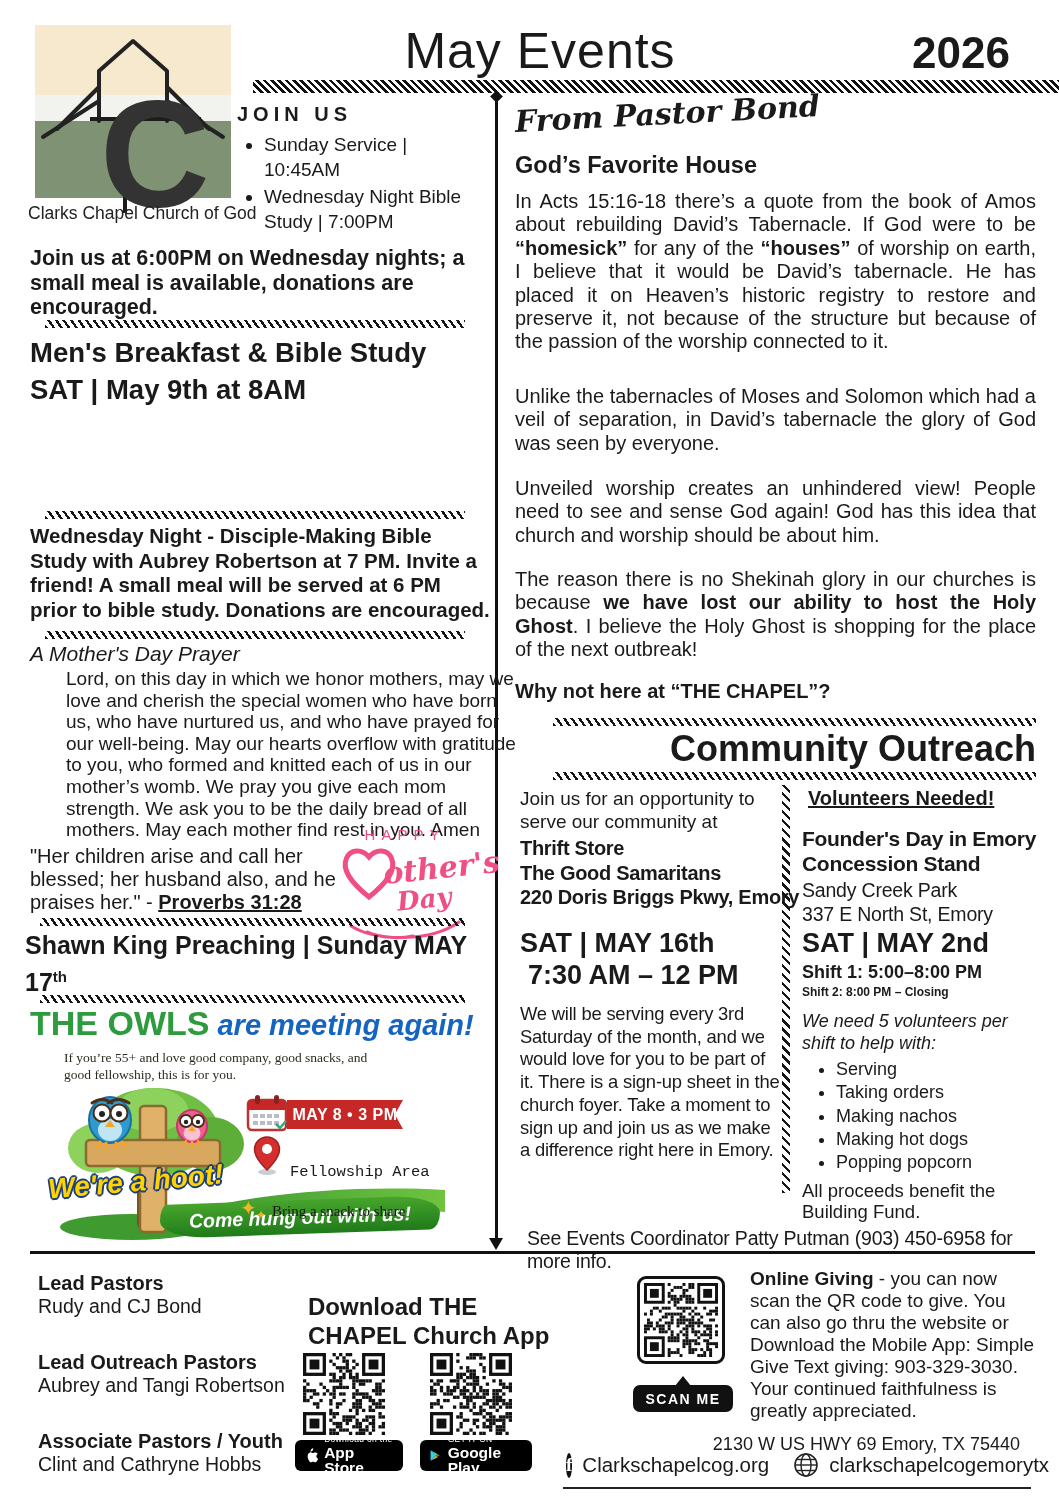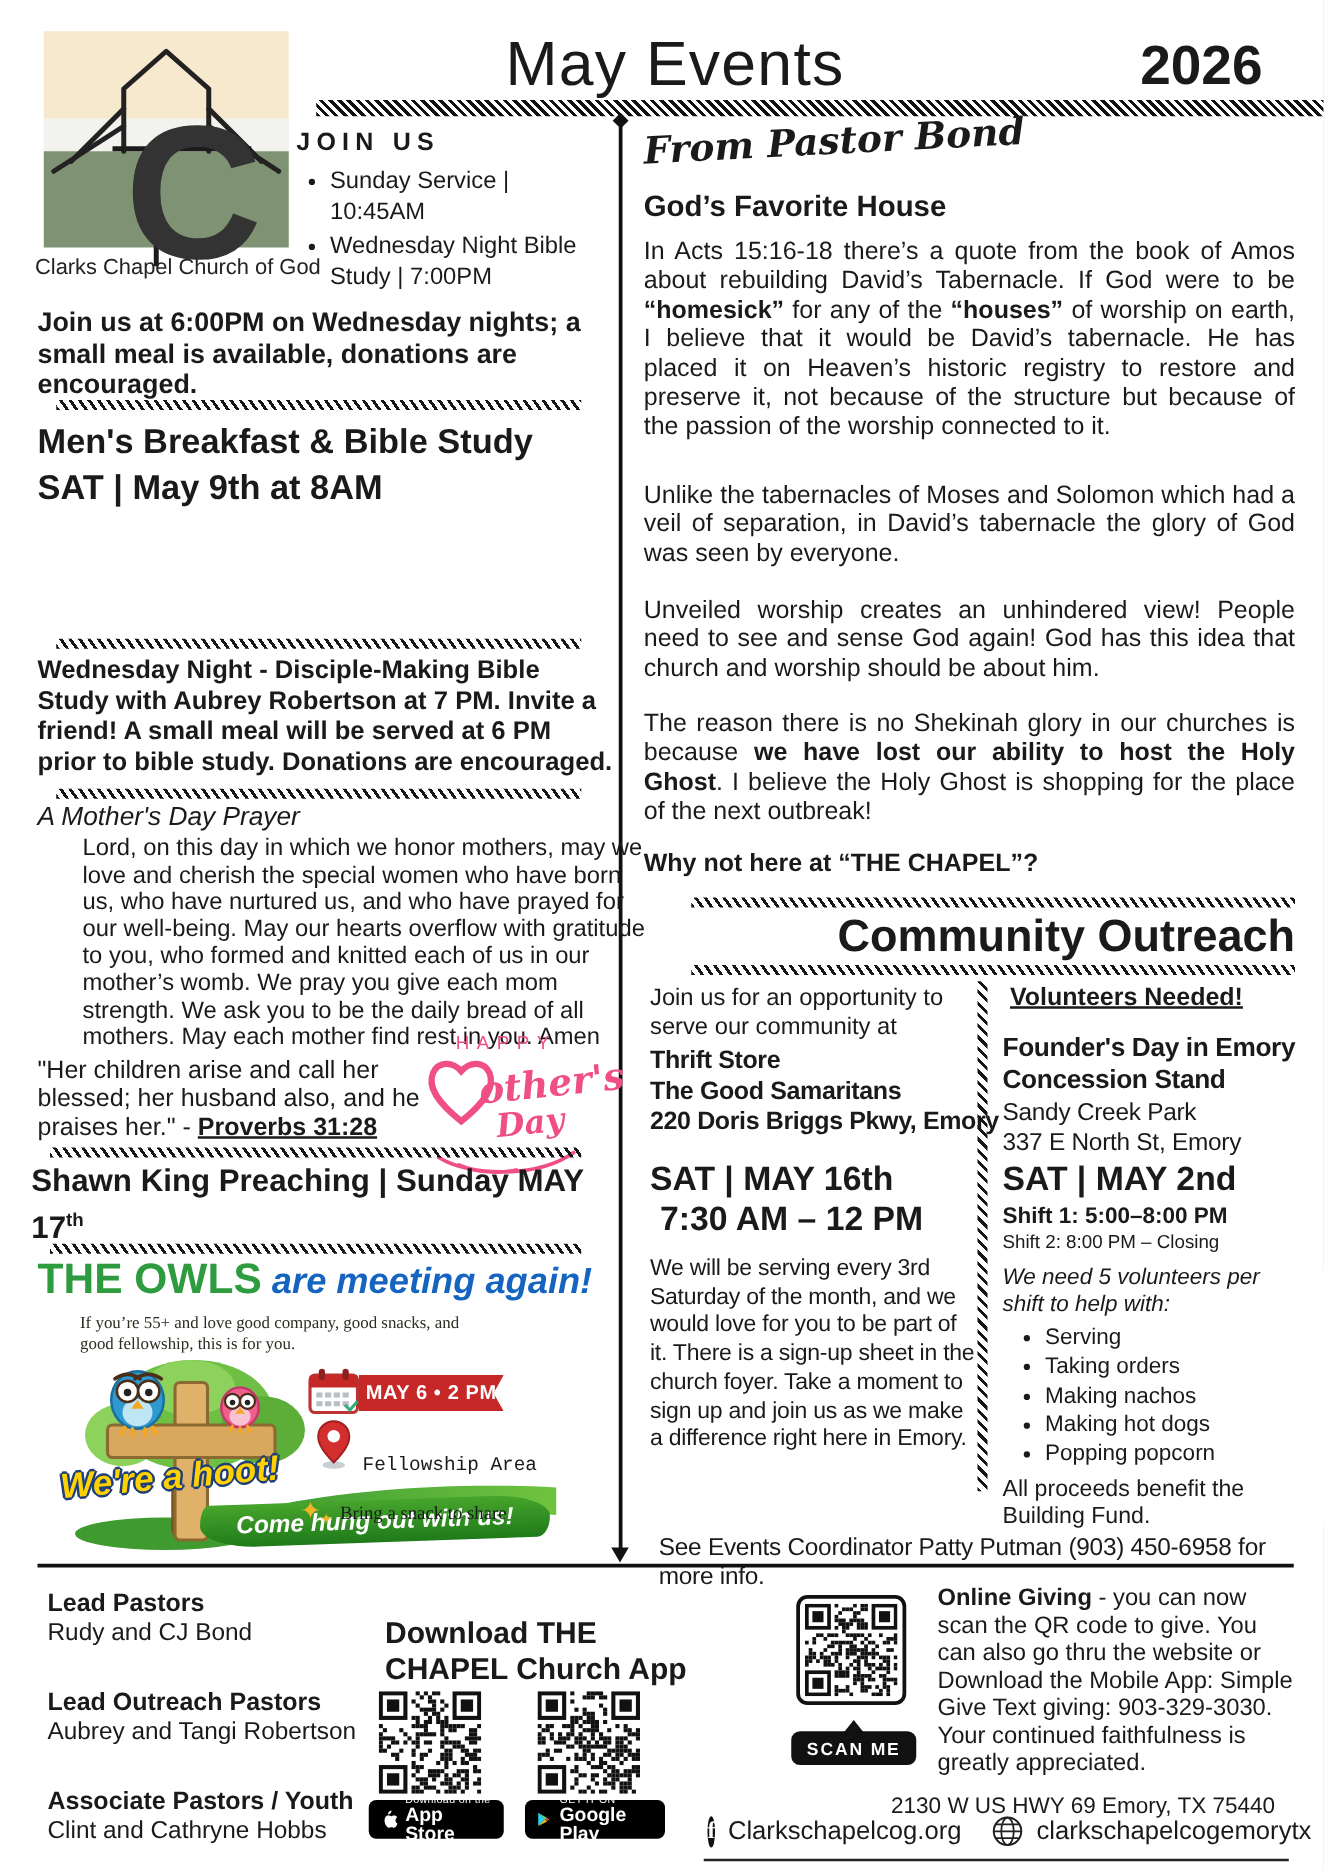--- a/index.html
+++ b/index.html
@@ -73,21 +73,21 @@
   .co-l-intro{position:absolute;left:520px;top:787px;width:256px;font-size:19px;line-height:23px;}
   .co-l-bold{position:absolute;left:520px;top:836px;width:260px;font-size:20px;font-weight:700;line-height:24.5px;white-space:nowrap;letter-spacing:-0.3px;}
   .co-l-date{position:absolute;left:520px;top:928px;font-size:27px;font-weight:700;white-space:nowrap;}
   .co-l-time{position:absolute;left:528px;top:960px;font-size:27px;font-weight:700;white-space:nowrap;}
   .co-l-body{position:absolute;left:520px;top:1003px;width:260px;font-size:18.4px;line-height:22.7px;letter-spacing:-0.2px;}
   .co-r-h{position:absolute;left:808px;top:787px;font-size:20px;font-weight:700;text-decoration:underline;}
   .co-r-ev{position:absolute;left:802px;top:826px;width:236px;font-size:21px;font-weight:700;line-height:25px;letter-spacing:-0.3px;}
   .co-r-venue{position:absolute;left:802px;top:878px;width:236px;font-size:19.5px;line-height:24px;letter-spacing:-0.2px;}
   .co-r-date{position:absolute;left:802px;top:928px;font-size:27px;font-weight:700;}
   .co-r-s1{position:absolute;left:802px;top:962px;font-size:18px;font-weight:700;}
-  .co-r-s2{position:absolute;left:802px;top:985px;font-size:15px;font-weight:400;}
+  .co-r-s2{position:absolute;left:802px;top:985px;font-size:12px;font-weight:700;}
   .co-r-note{position:absolute;left:802px;top:1010px;width:230px;font-size:18px;font-style:italic;line-height:22px;}
   .co-r-list{position:absolute;left:818px;top:1058px;margin:0;padding-left:18px;font-size:18px;line-height:23.3px;}
   .co-r-proc{position:absolute;left:802px;top:1180px;width:230px;font-size:18.5px;line-height:21px;}
   .see-note{position:absolute;left:527px;top:1227px;font-size:19.5px;letter-spacing:-0.2px;}
 
   .hr-main{position:absolute;left:30px;top:1251px;width:1005px;height:3px;background:#111;}
   .hr-bot{position:absolute;left:563px;top:1487px;width:468px;height:2px;background:#222;}
 
   
   .pastor-role{font-size:20px;font-weight:700;}
@@ -252,21 +252,21 @@
         <rect x="21" y="21" width="5" height="4"></rect>
         <rect x="28" y="21" width="5" height="4"></rect>
       <rect x="7" y="28" width="5" height="4"></rect>
         <rect x="14" y="28" width="5" height="4"></rect>
         <rect x="21" y="28" width="5" height="4"></rect>
         <rect x="28" y="28" width="5" height="4"></rect>
     </g>
     <path d="M30 31 l4 4 6-7" fill="none" stroke="#3a7" stroke-width="2.5"></path>
   </svg>
   <div class="ribbon">
-    <span>MAY 6 • 2 PM</span>
+    <span>MAY 8 • 3 PM</span>
   </div>
 
   <svg class="abs" style="left:253px;top:1136px;" width="28" height="40" viewBox="0 0 28 40">
     <ellipse cx="14" cy="36" rx="9" ry="3" fill="#c9ced2"></ellipse>
     <path d="M14 1 C7 1 1.5 6.5 1.5 13.5 C1.5 22.5 14 34 14 34 S26.5 22.5 26.5 13.5 C26.5 6.5 21 1 14 1 Z" fill="#d32f2f" stroke="#a02020" stroke-width="1.5"></path>
     <circle cx="14" cy="13" r="5" fill="#fff"></circle>
   </svg>
   <div class="fell-label">Fellowship Area</div>
 
   <span class="spark" style="left:240px;top:1196px;">✦</span>

